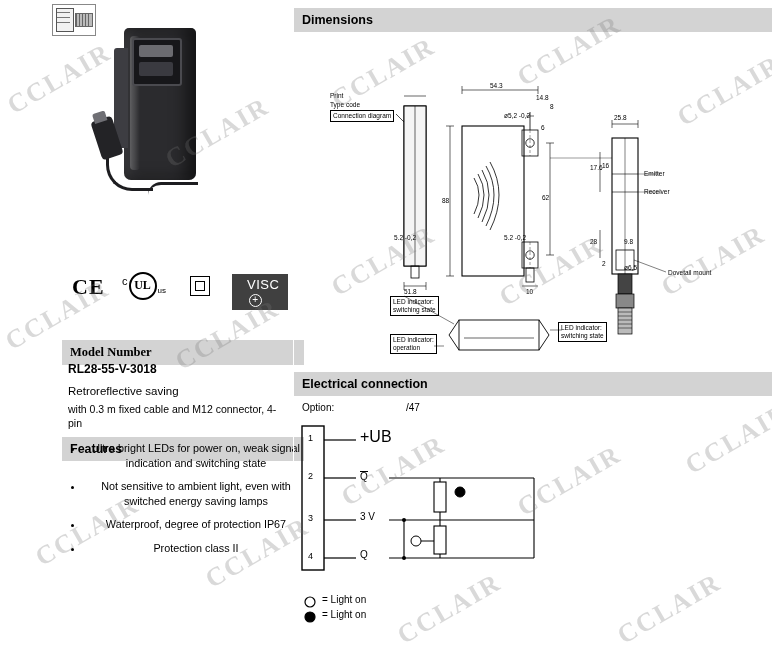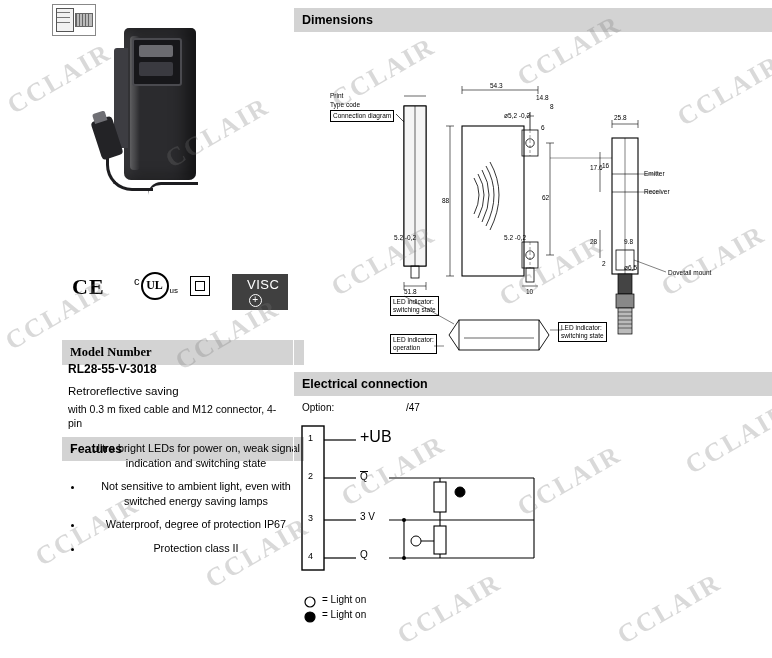--- a/index.html
+++ b/index.html
@@ -167,21 +167,21 @@
   .ce {
     position: absolute;
     left: 72px; top: 6px;
     font-family: "Liberation Serif", serif;
     font-size: 22px;
     letter-spacing: 1px;
     font-weight: bold;
   }
   .ul {
     position: absolute;
-    left: 134px; top: 4px;
+    left: 122px; top: 4px;
     font-size: 9px;
   }
   .ul .ring {
     display: inline-block;
     width: 24px; height: 24px;
     border: 2px solid #000;
     border-radius: 50%;
     text-align: center;
     line-height: 22px;
     font-weight: bold;

